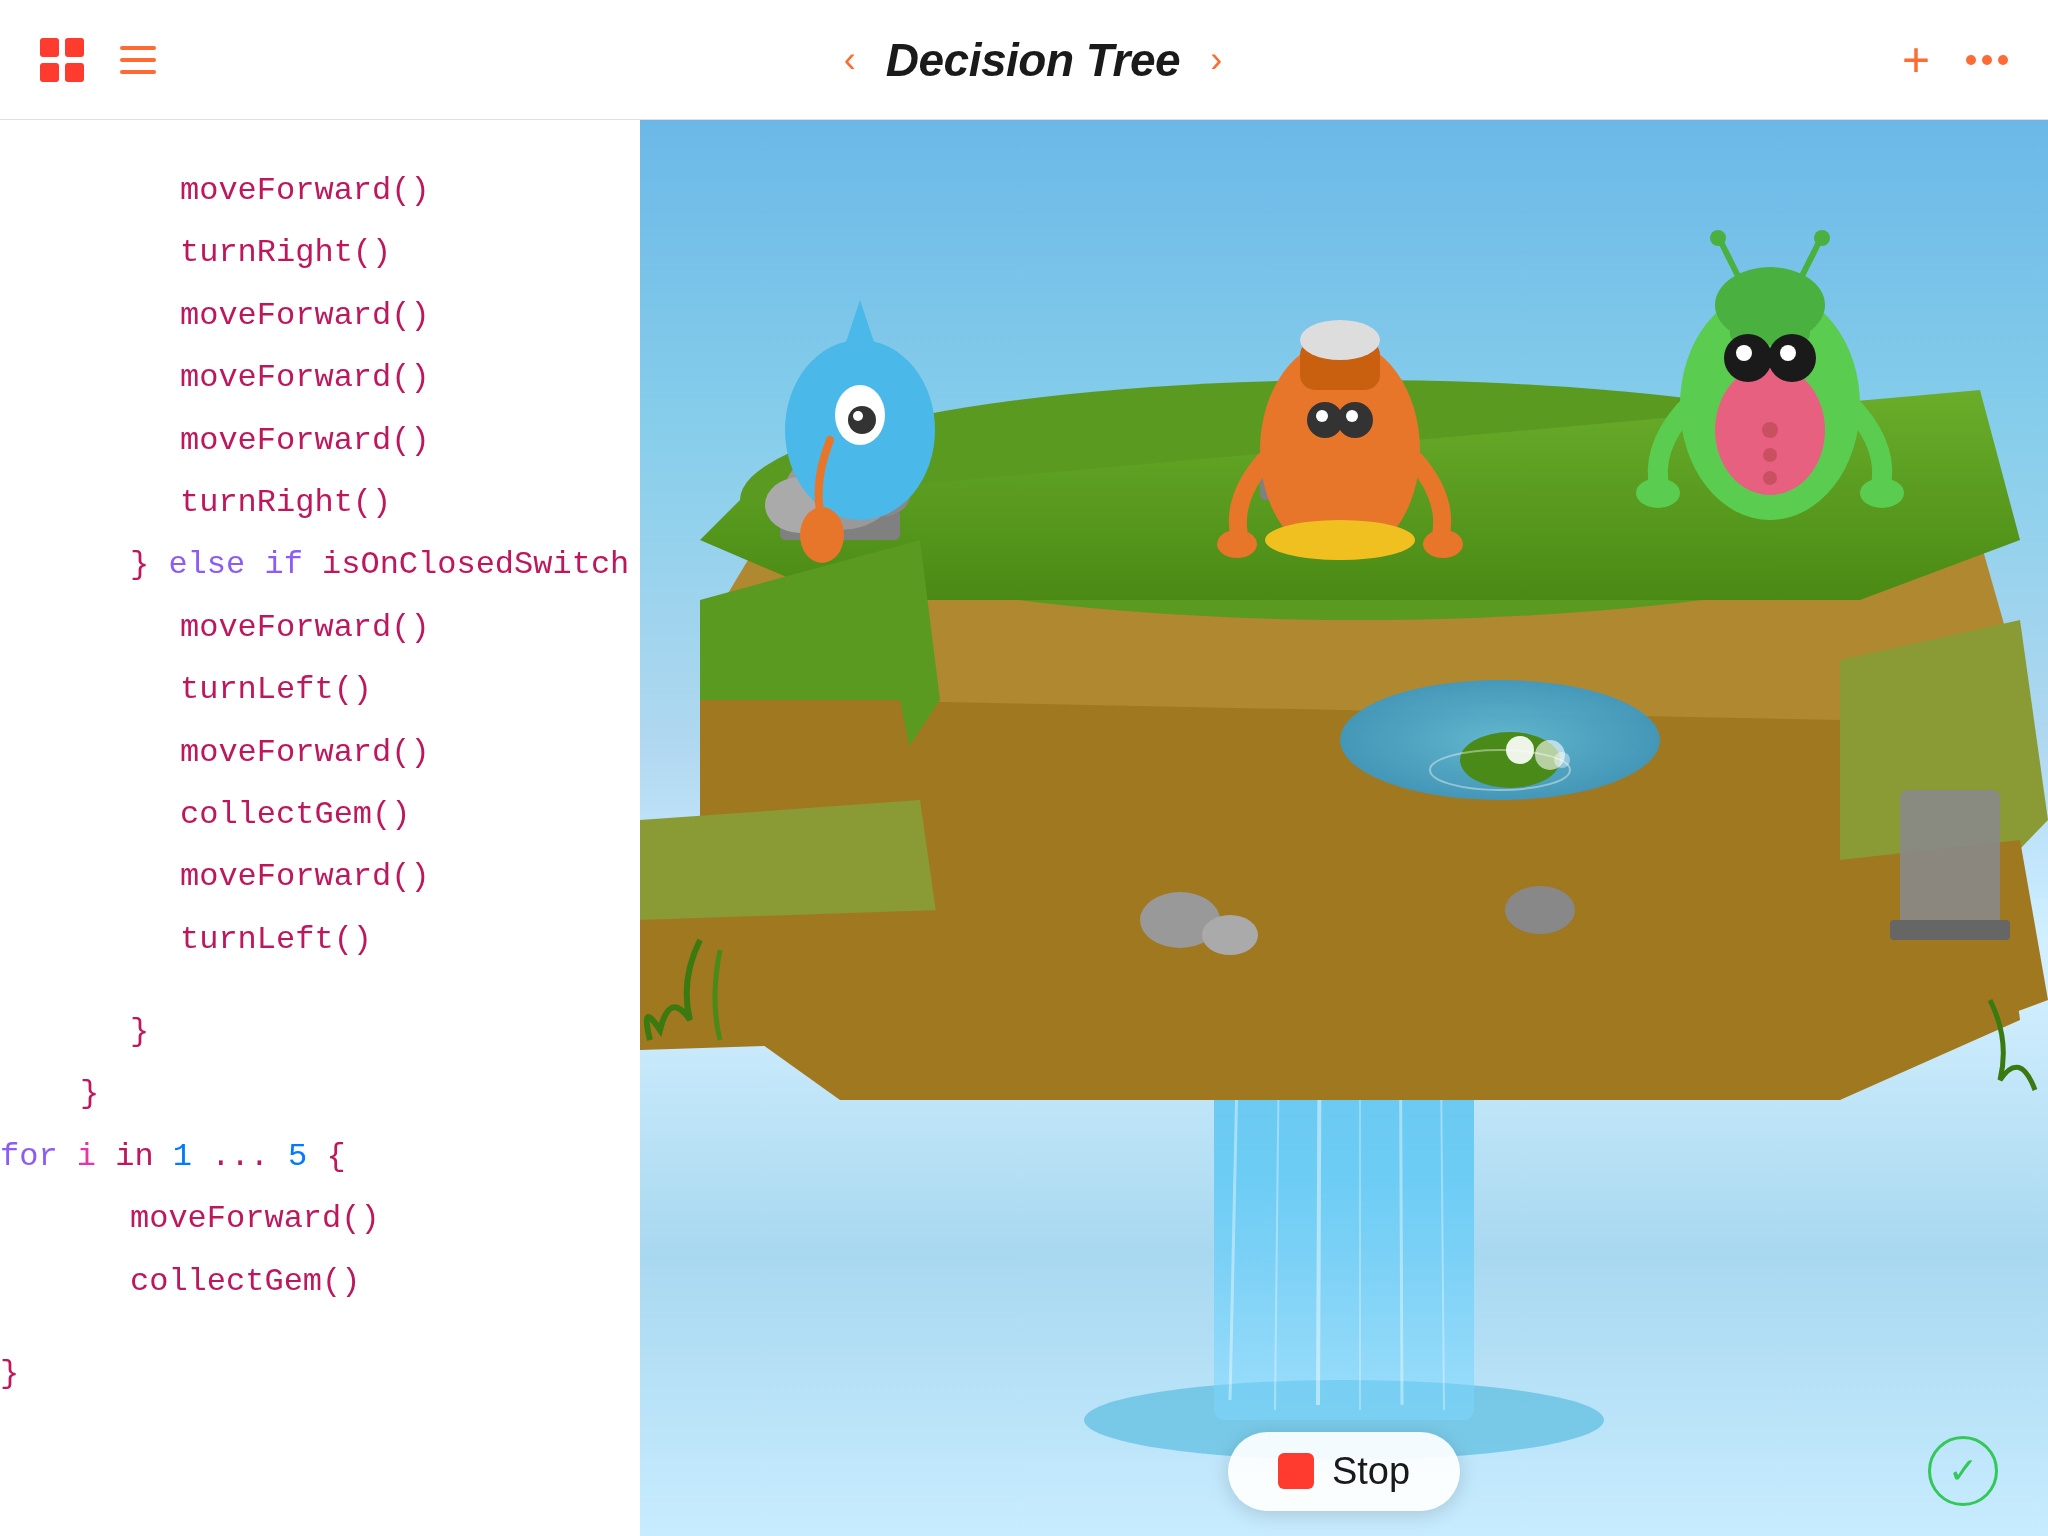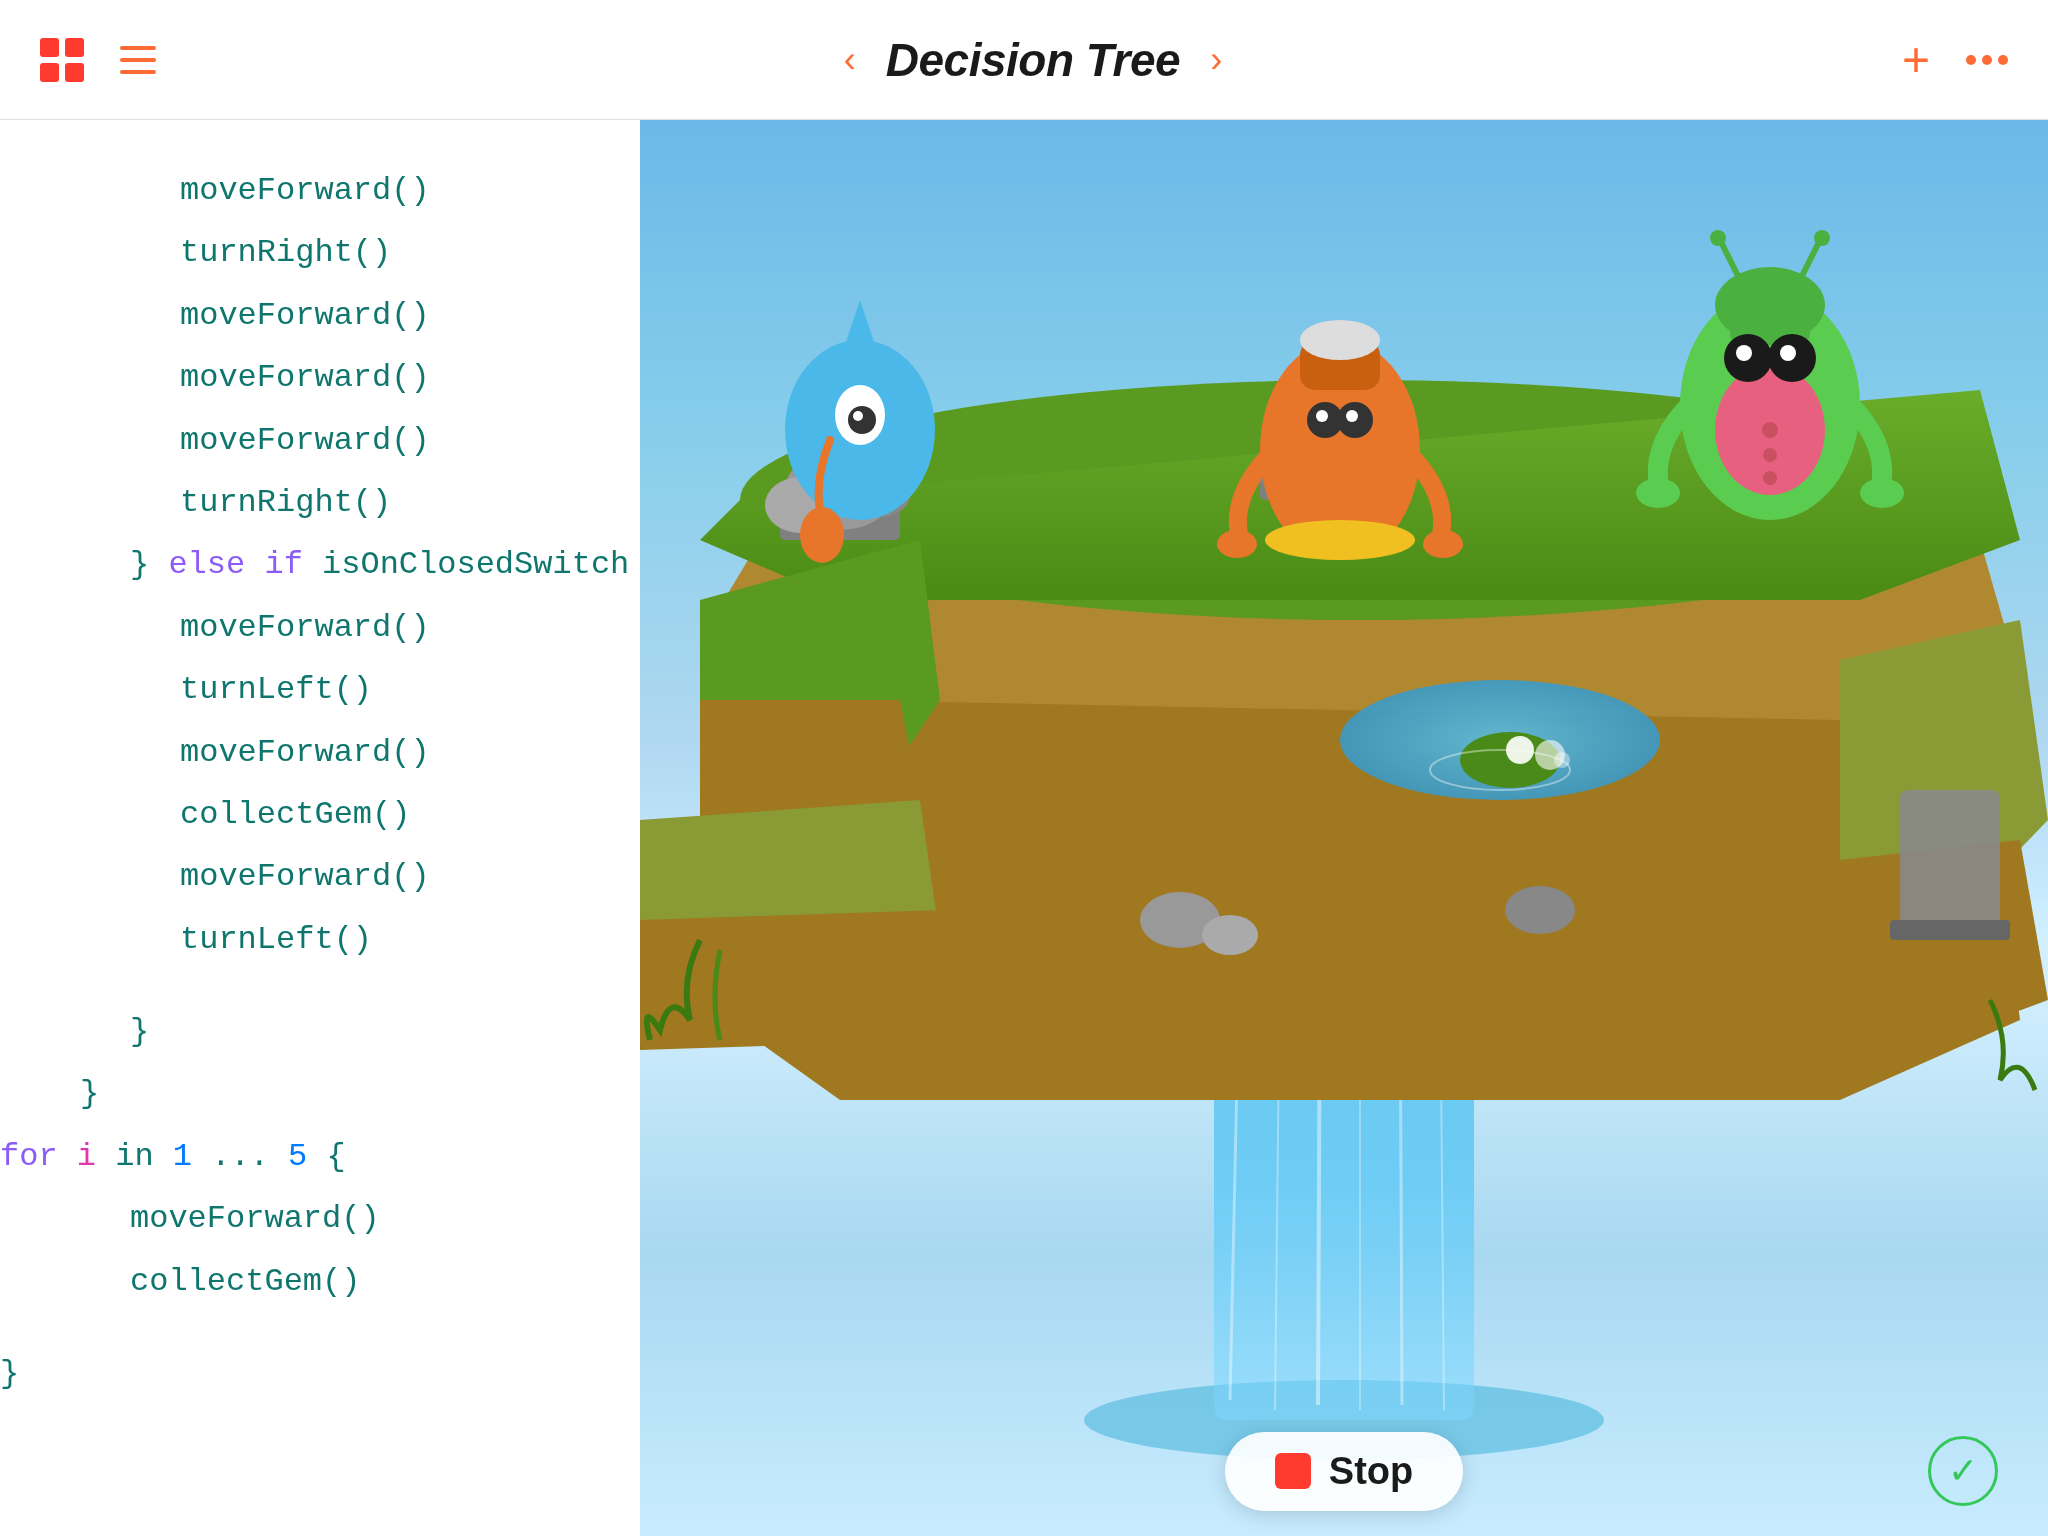--- a/index.html
+++ b/index.html
@@ -129,21 +129,21 @@
       line-height: 1.7;
       padding: 4px 0;
       white-space: nowrap;
     }
     .indent-1 { padding-left: 80px; }
     .indent-2 { padding-left: 130px; }
     .indent-3 { padding-left: 180px; }
 
     .kw-purple { color: #8b5cf6; }
     .kw-pink { color: #e535ab; }
-    .fn-black { color: #0f766e; }
+    .fn-black { color: #be185d; }
     .num-blue { color: #007aff; }
 
     
     #game-panel {
       flex: 1;
       height: 100%;
       position: relative;
       overflow: hidden;
       background: linear-gradient(180deg, #87ceeb 0%, #b0e0ff 40%, #d4f0ff 60%, #a8d8f0 80%, #c8ecff 100%);
     }
@@ -189,21 +189,21 @@
       box-shadow: 0 4px 20px rgba(0,0,0,0.15);
     }
     .stop-square {
       width: 36px;
       height: 36px;
       background: #ff3b30;
       border-radius: 6px;
     }
     .stop-label {
       font-size: 38px;
-      font-weight: 700;
+      font-weight: 400;
       color: #1a1a1a;
     }
     .check-circle {
       position: absolute;
       right: 50px;
       bottom: 30px;
       width: 70px;
       height: 70px;
       border-radius: 50%;
       border: 3px solid #34c759;

